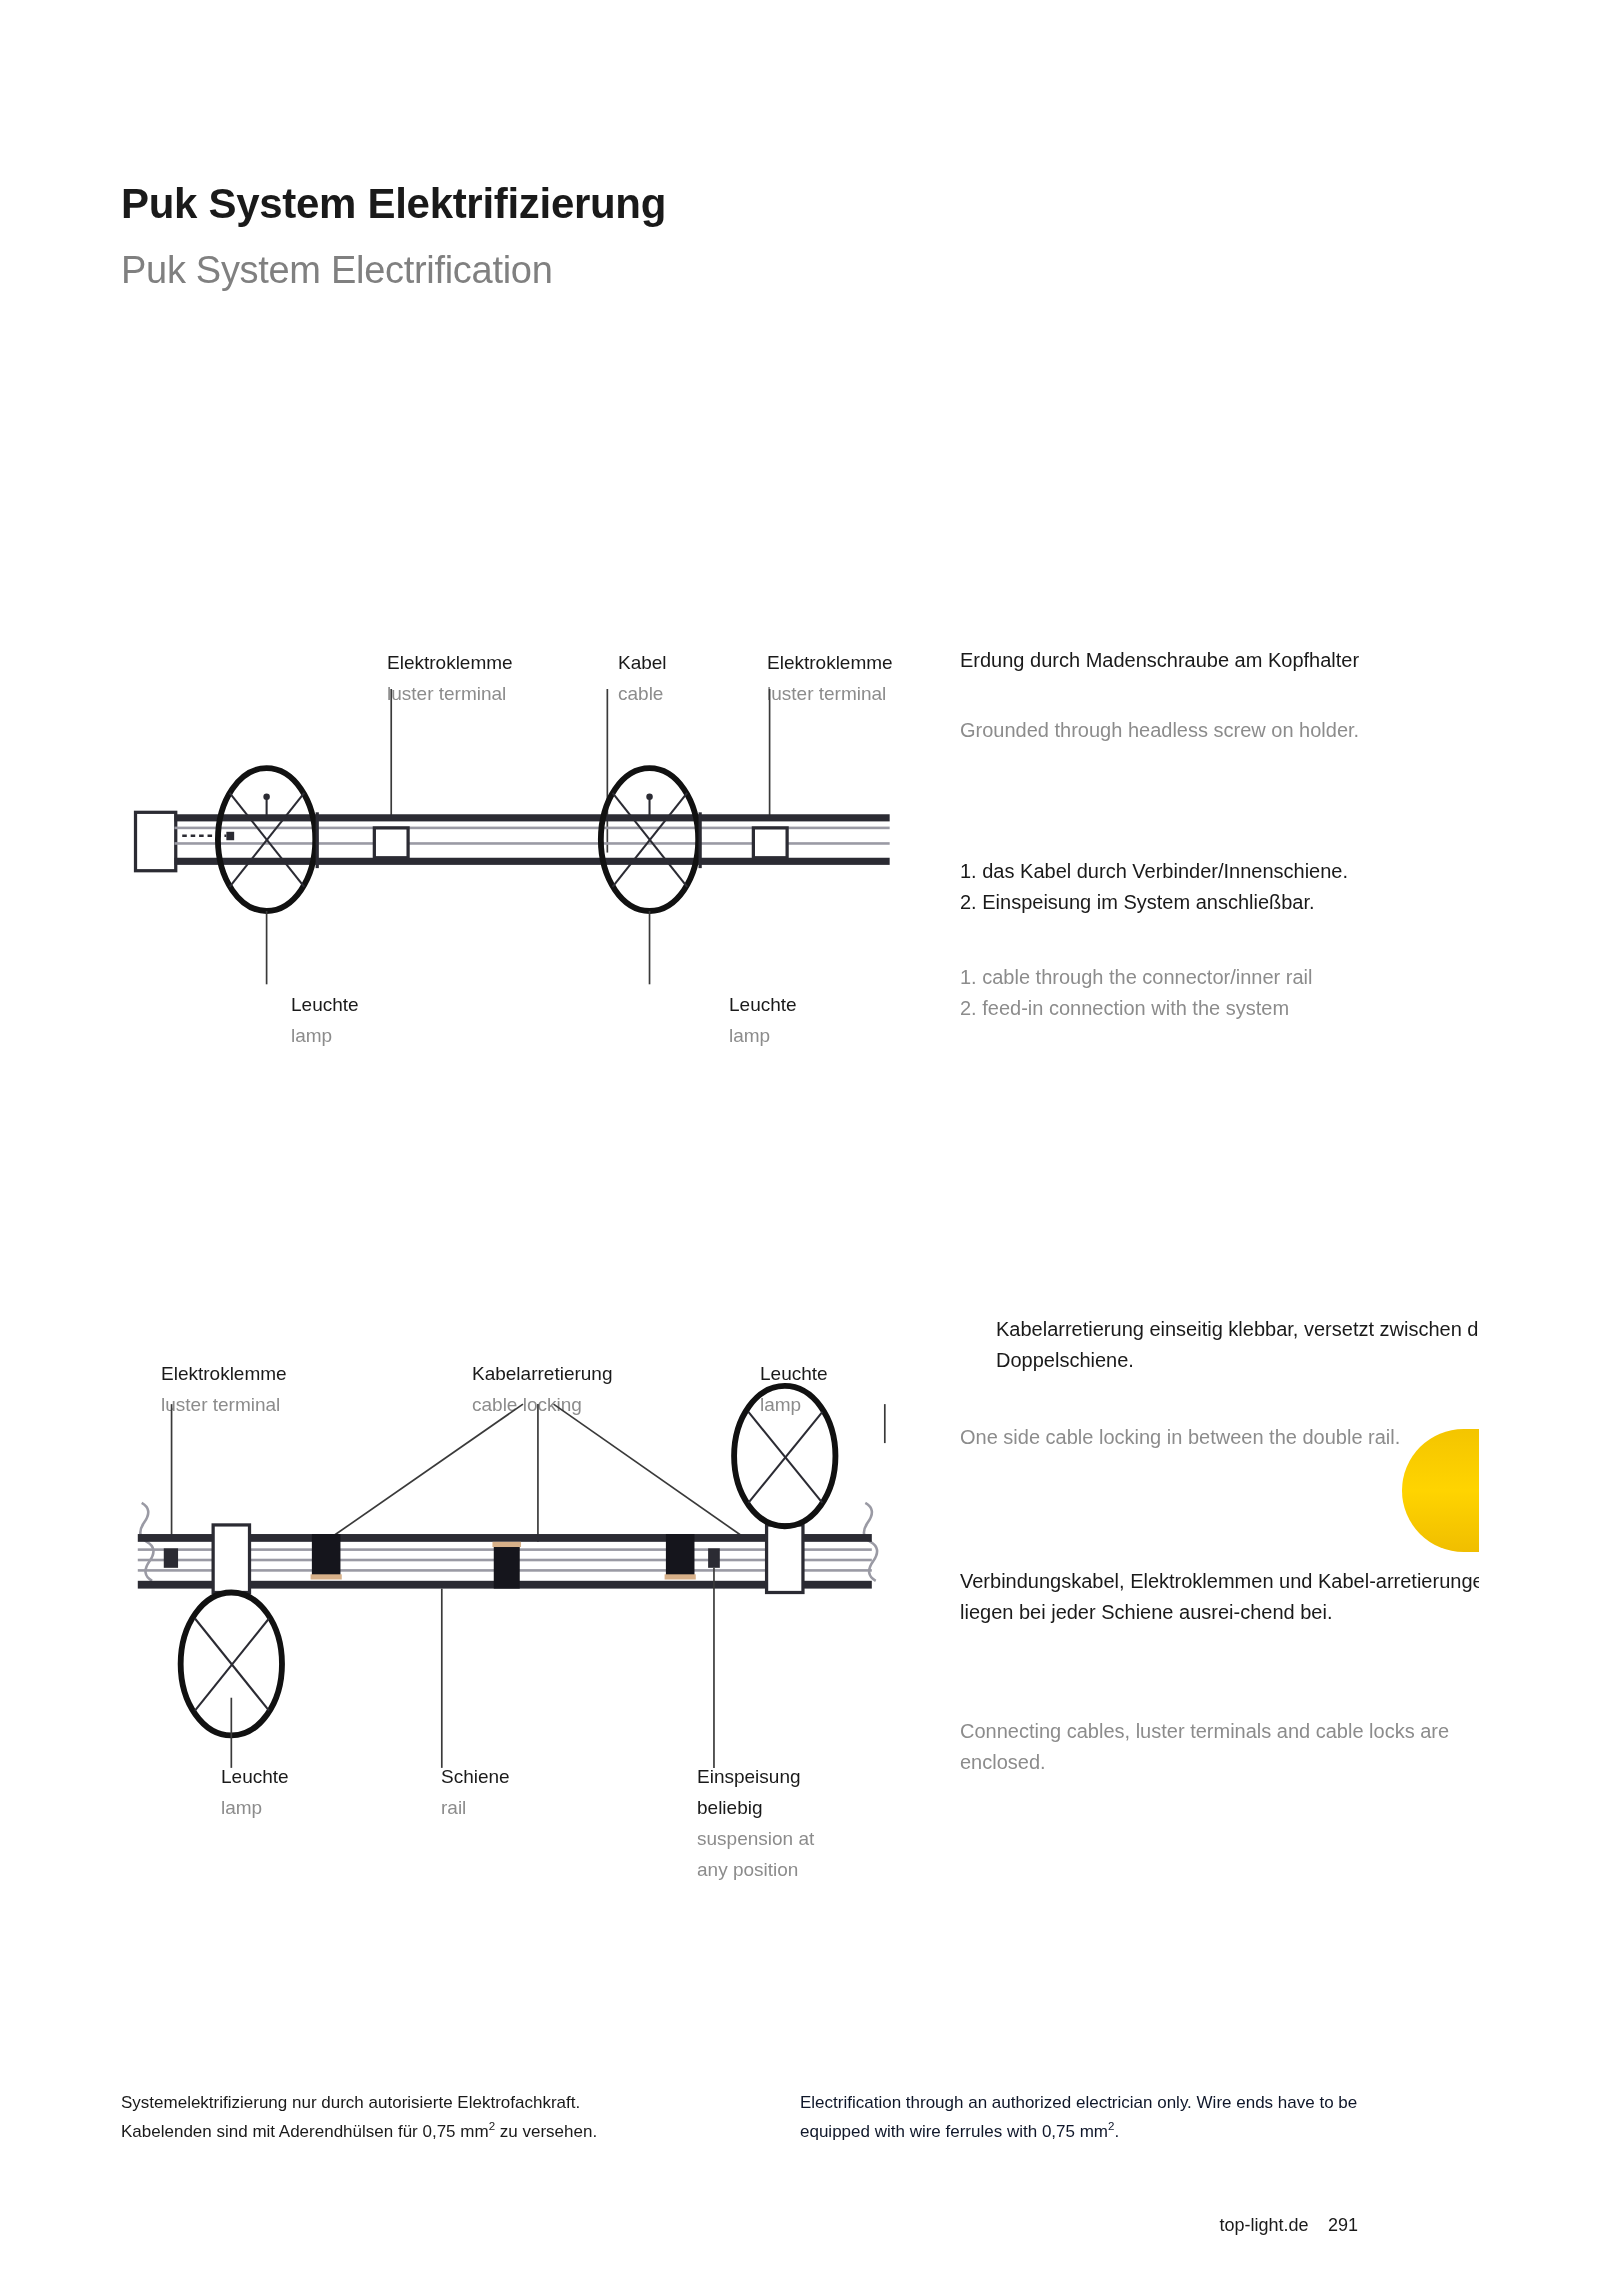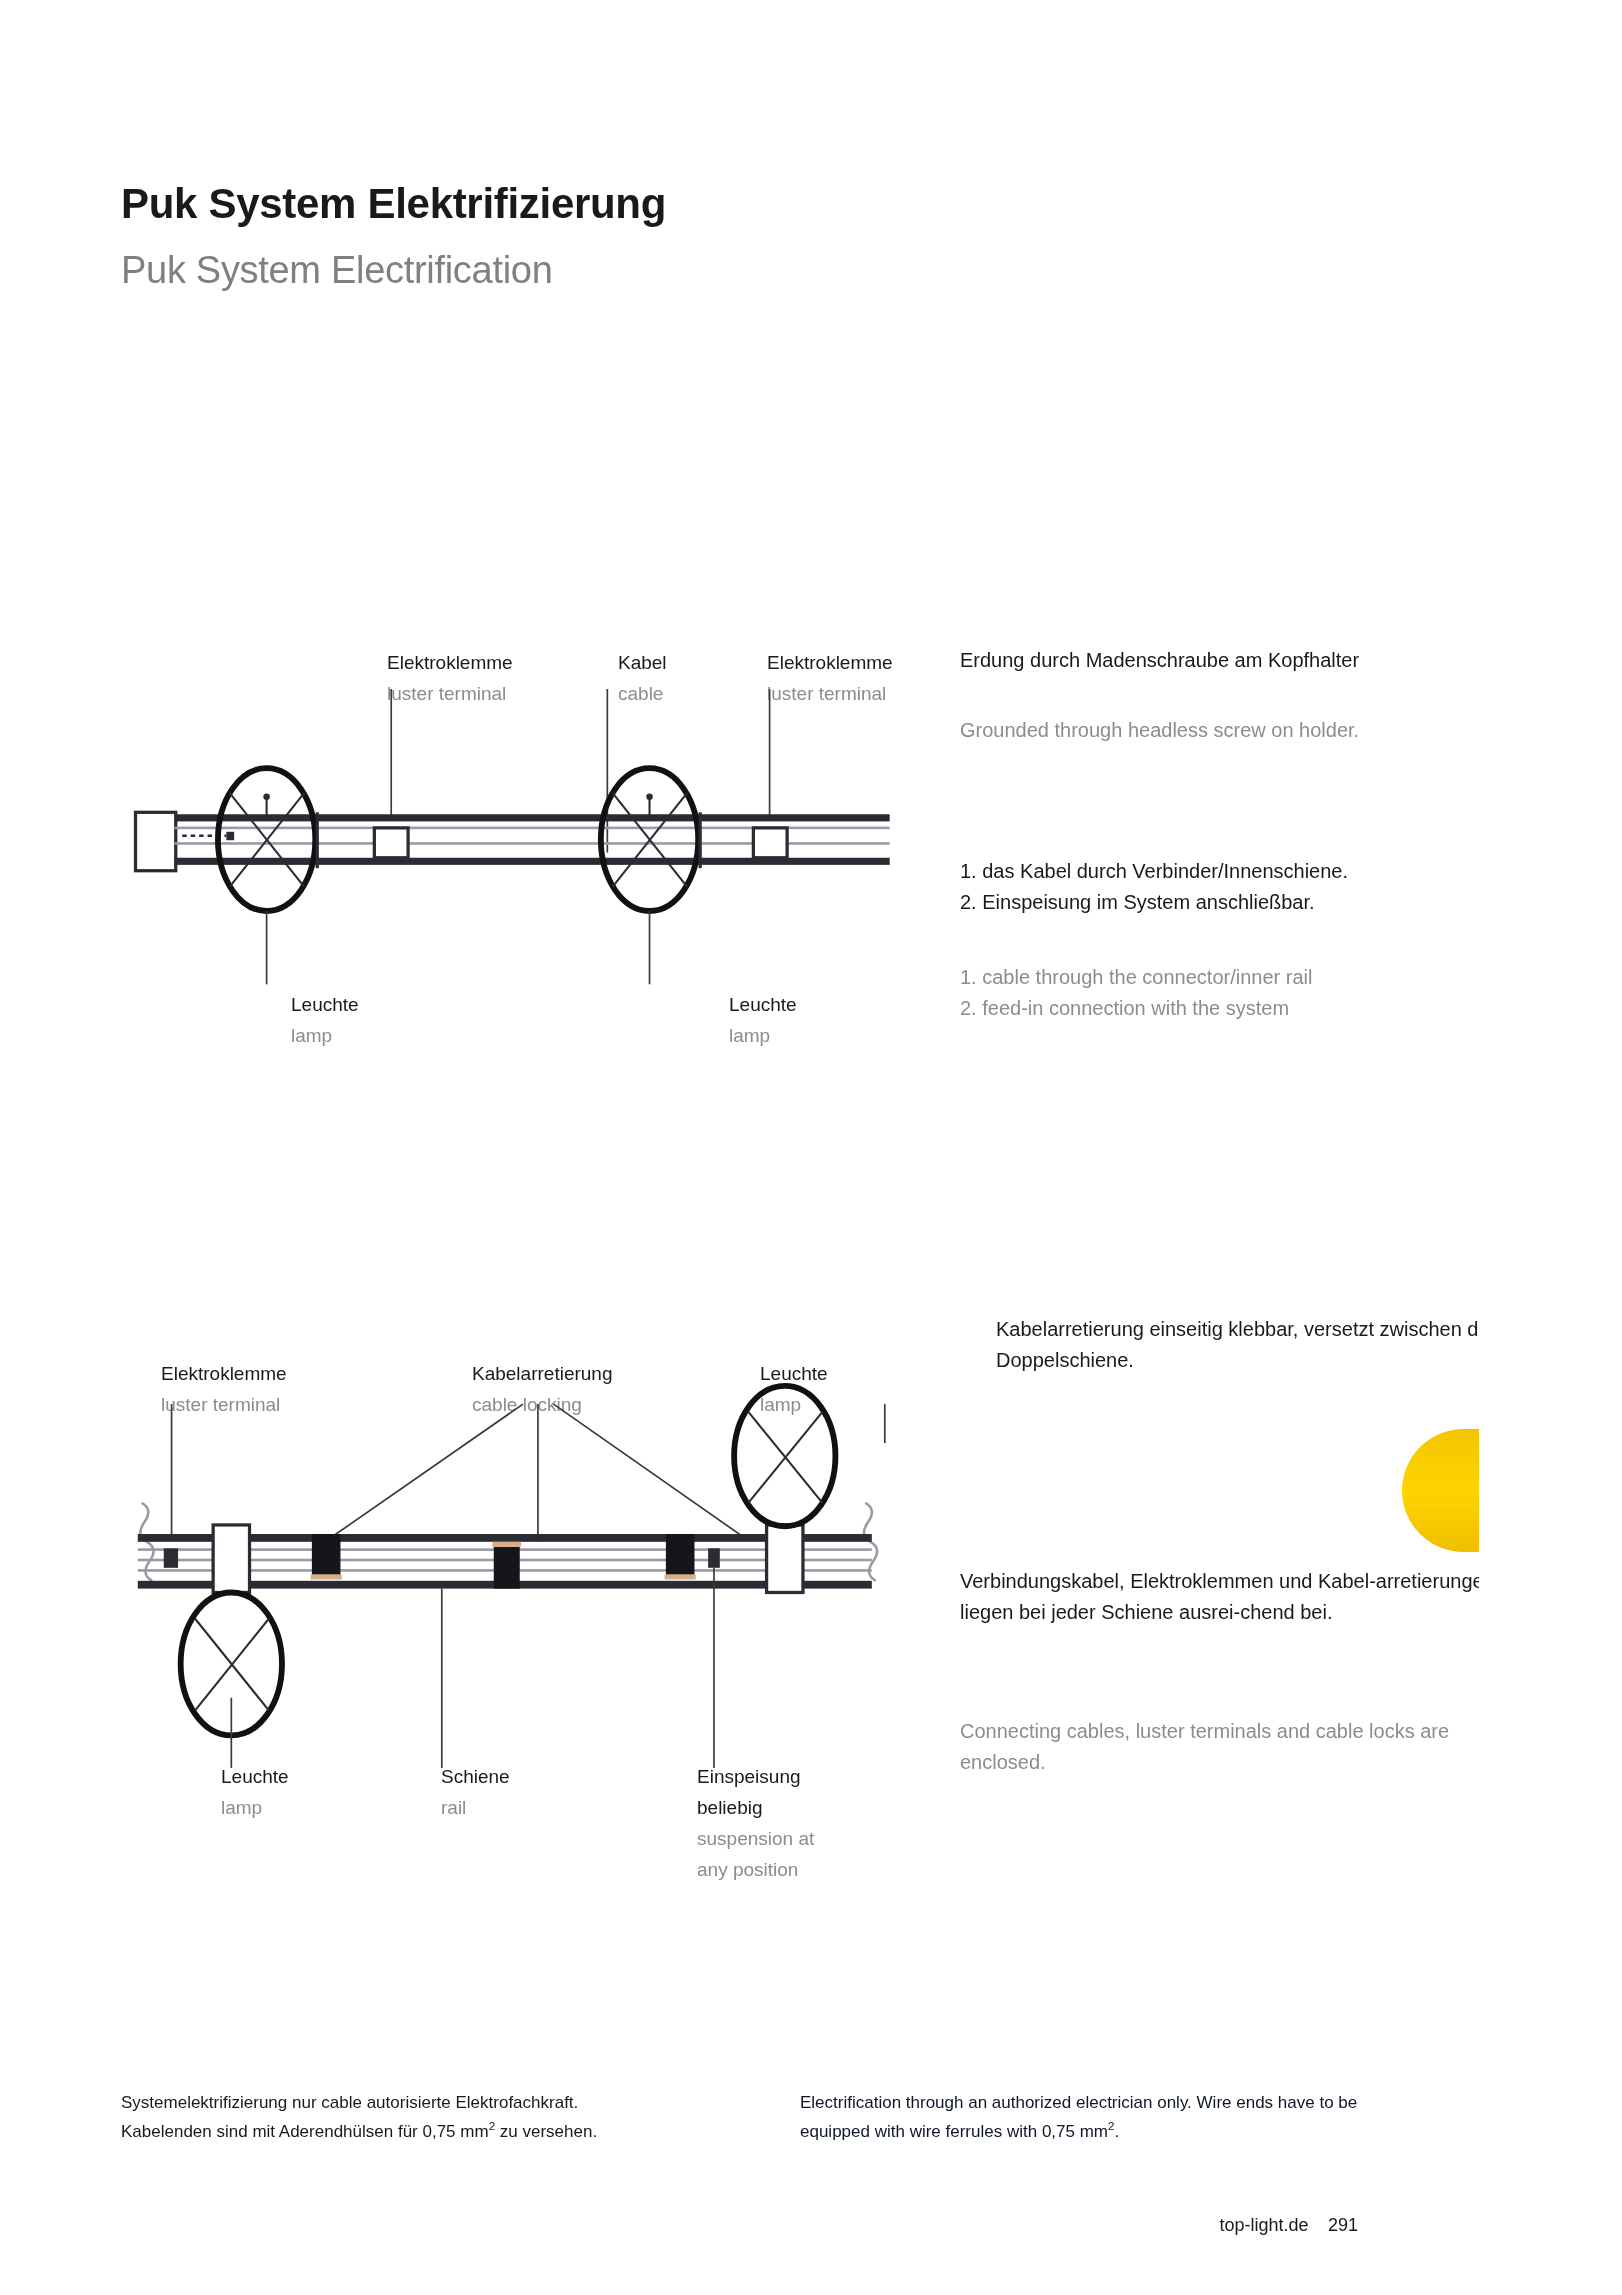--- a/index.html
+++ b/index.html
@@ -269,30 +269,33 @@
   <div class="lbl" style="left:697px; top:1761px;">
     <span class="de">Einspeisung</span>
     <span class="de">beliebig</span>
     <span class="en">suspension at</span>
     <span class="en">any position</span>
   </div>
 
   <div class="prose de" style="left:960px; top:1314px;margin-left:36px;">
     <p>Kabelarretierung einseitig klebbar, versetzt zwischen der Doppelschiene.</p>
   </div>
+  <div class="prose en" style="left:960px; top:1422px;">
+    <p>One side cable locking in between the double rail.</p>
+  </div>
 
   <div class="prose de" style="left:960px; top:1566px;">
     <p>Verbindungskabel, Elektroklemmen und Kabel-arretierungen liegen bei jeder Schiene ausrei-chend bei.</p>
   </div>
   <div class="prose en" style="left:960px; top:1716px;">
     <p>Connecting cables, luster terminals and cable locks are enclosed.</p>
   </div>
 
   <div class="footnote de">
-    <div>Systemelektrifizierung nur cable autorisierte Elektrofachkraft.</div>
+    <div>Systemelektrifizierung nur durch autorisierte Elektrofachkraft.</div>
     <div><span>Kabelenden sind mit Aderendhülsen für 0,75 mm</span><sup>2</sup><span> zu versehen.</span></div>
   </div>
   <div class="footnote en">
     <div>Electrification through an authorized electrician only. Wire ends have to be</div>
     <div><span>equipped with wire ferrules with 0,75 mm</span><sup>2</sup><span>.</span></div>
   </div>
 
   <div class="page-foot">
     <span>top-light.de</span>
     <span>291</span>

